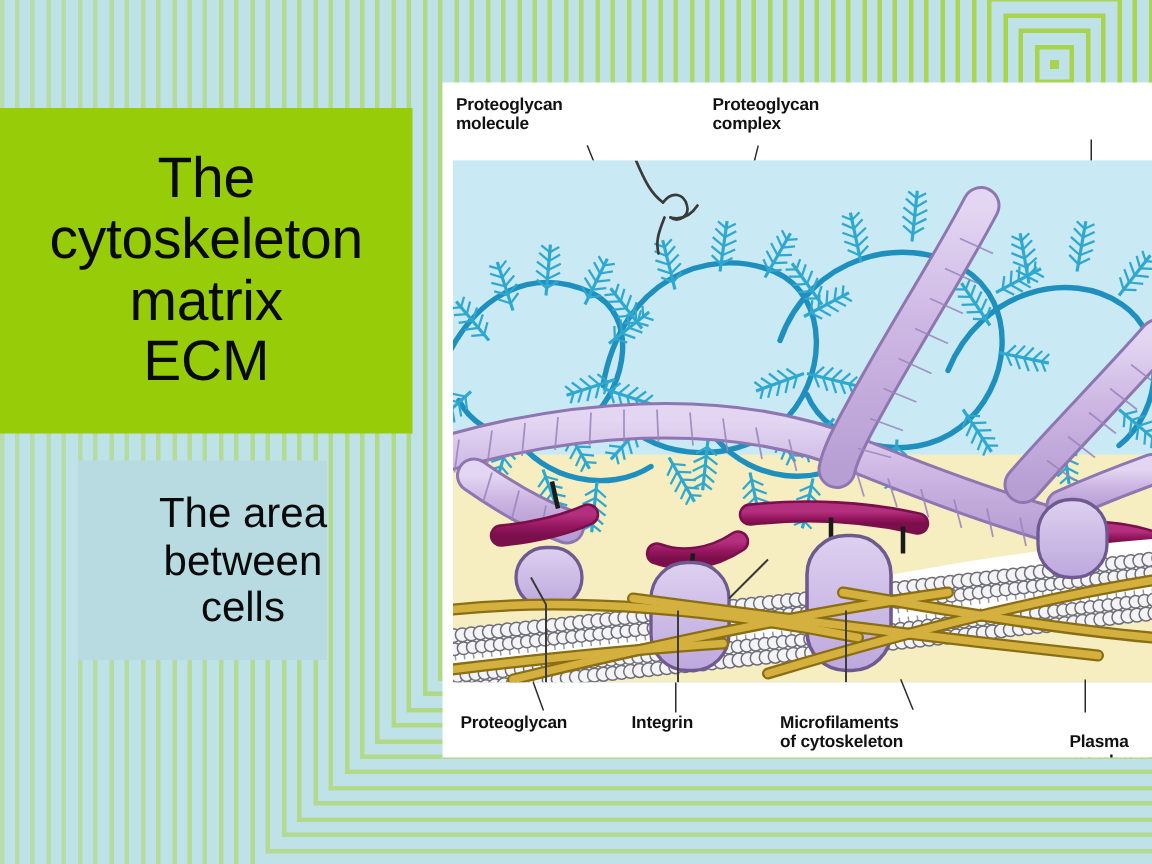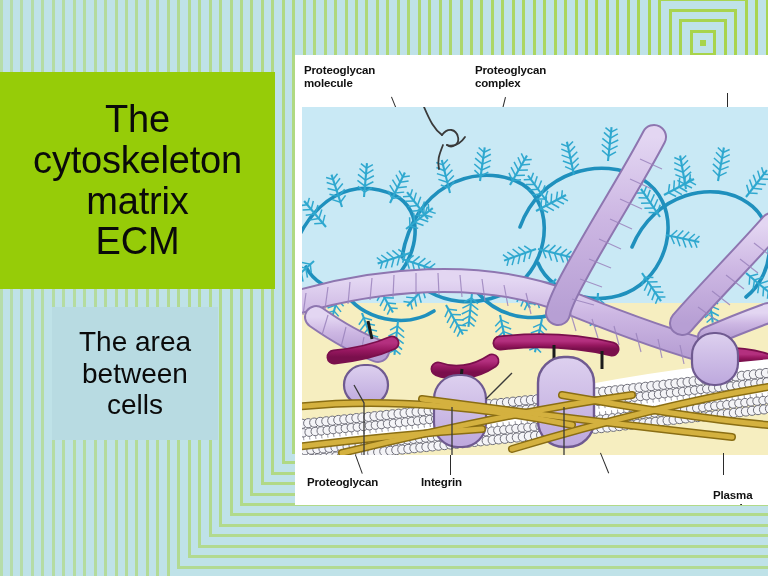--- a/index.html
+++ b/index.html
@@ -21,21 +21,21 @@
   }
   #title-text{
     color:#0a0a0a;font-size:38px;line-height:1.07;text-align:center;
     letter-spacing:-0.2px;white-space:pre-line;
   }
 
   
   #subtitle-box{
     position:absolute;left:52px;top:307px;width:166px;height:133px;
     background:#b8dbe2;
-    display:flex;align-items:center;justify-content:center;
+    display:flex;align-items:center;justify-content:flex-end;
     z-index:6;
   }
   #subtitle-text{
     color:#0a0a0a;font-size:28px;line-height:1.13;text-align:center;
     white-space:pre-line;
   }
 
   
   #figure-panel{
     position:absolute;left:295px;top:55px;width:473px;height:450px;
@@ -914,20 +914,22 @@
 
   </div>
 
   <div class="leader" style="left:60px;top:400px;width:1.4px;height:20px;transform:rotate(-20deg);"></div>
   <div class="leader" style="left:155px;top:400px;width:1.4px;height:20px;"></div>
   <div class="leader" style="left:305px;top:398px;width:1.4px;height:22px;transform:rotate(-22deg);"></div>
   <div class="leader" style="left:428px;top:398px;width:1.4px;height:22px;"></div>
 
   <div class="fig-label" style="left:12px;top:421px;">Proteoglycan</div>
   <div class="fig-label" style="left:126px;top:421px;">Integrin</div>
+  <div class="fig-label" style="left:225px;top:421px;">Microfilaments
+of cytoskeleton</div>
   <div class="fig-label" style="left:385px;top:434px;margin-left:33px;">Plasma
 membrane</div>
 </div>
 
 <div id="title-box">
   <div id="title-text">The
 cytoskeleton
 matrix
 ECM</div>
 </div>

